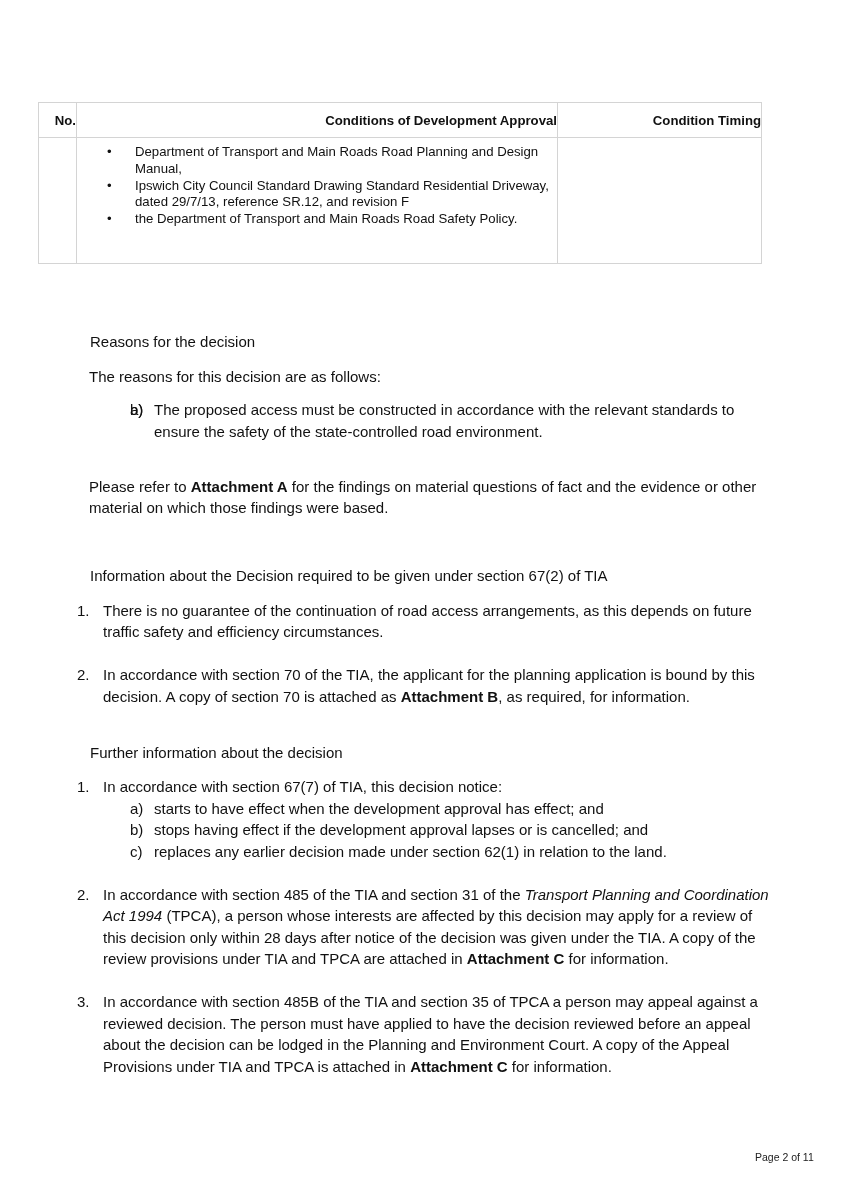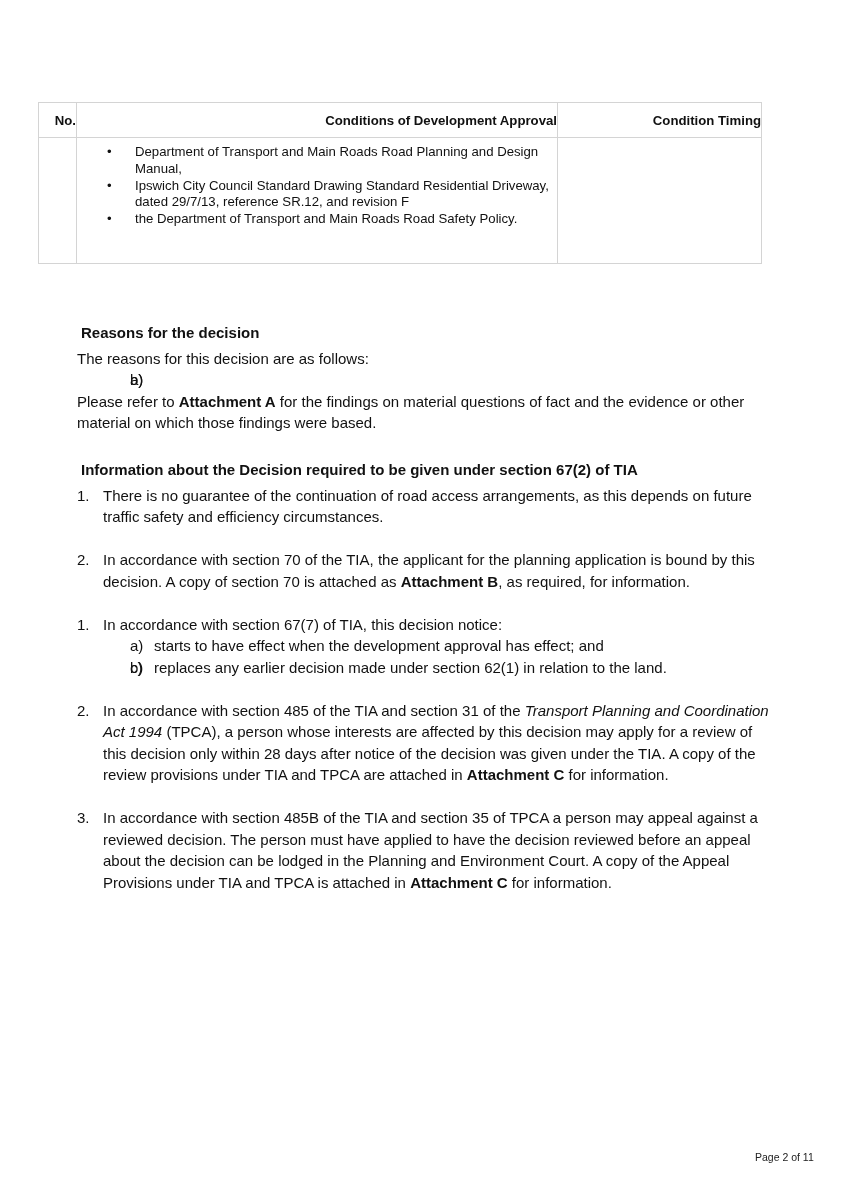--- a/index.html
+++ b/index.html
@@ -9,22 +9,22 @@
   .tbl td, .tbl th { border: 1.5px solid #d4d4d4; vertical-align: top; text-align: left; padding: 0; }
   .tbl th { font-weight: bold; height: 34px; vertical-align: middle; text-align: right; }
   .th-no { width: 37px; text-align: right; }
   .th-cond { width: 472px; padding-left: 8px !important; }
   .th-time { padding-left: 8px !important; }
   .tbl td.body-cell { height: 125px; }
   .bullets { list-style: none; margin: 6px 0 0 0; padding: 0 0 0 58px; line-height: 16.8px; }
   .bullets li { position: relative; }
   .bullets li .dot { position: absolute; left: -28px; top: 0; }
   .content { position: absolute; left: 77px; top: 318px; width: 700px; font-size: 15px; line-height: 21.5px; }
-  .h { font-weight: bold; margin: 4px; }
-  p { margin: 0; }
+  .h { font-weight: normal; margin: 13px; }
+  p { margin: 12px; }
   .alpha { margin: 0; padding: 0; list-style: none; }
   .alpha li { position: relative; padding-left: 77px; }
   .alpha li .lbl { position: absolute; left: 53px; }
   .num { margin: 0; padding: 0; list-style: none; }
   .num > li { position: relative; padding-left: 26px; }
   .num > li > .lbl { position: absolute; left: 0; }
   .num .alpha li { padding-left: 51px; }
   .num .alpha li .lbl { left: 27px; }
   .gap { height: 21.5px; }
   .footer { position: absolute; left: 707px; top: 1151px; font-size: 10.5px; color: #222; padding-left: 48px; }
@@ -52,45 +52,46 @@
   </tr>
 </tbody>
   </table>
 
 <div class="content">
   <section>
     <p class="h">Reasons for the decision</p>
     <p>The reasons for this decision are as follows:</p>
     <ul class="alpha">
       <li><span class="lbl">a)</span></li>
-      <li><span class="lbl">b)</span></li>
+      <li><span class="lbl">b)</span><span>The proposed access must be constructed in accordance with the relevant standards to ensure the safety of the state-controlled road environment.</span></li>
     </ul>
     <div class="gap"></div>
     <p><span>Please refer to </span><b>Attachment A</b><span> for the findings on material questions of fact and the evidence or other material on which those findings were based.</span></p>
   </section>
 
   <div class="gap"></div>
 
   <section>
     <p class="h">Information about the Decision required to be given under section 67(2) of TIA</p>
     <ol class="num">
       <li><span class="lbl">1.</span><span>There is no guarantee of the continuation of road access arrangements, as this depends on future traffic safety and efficiency circumstances.</span></li>
       <div class="gap"></div>
       <li><span class="lbl">2.</span><span>In accordance with section 70 of the TIA, the applicant for the planning application is bound by this decision.  A copy of section 70 is attached as </span><b>Attachment B</b><span>, as required, for information.</span></li>
     </ol>
   </section>
 
   <div class="gap"></div>
 
   <section>
+    <p class="h">Further information about the decision</p>
     <ol class="num">
       <li><span class="lbl">1.</span><span>In accordance with section 67(7) of TIA, this decision notice:</span>
         <ul class="alpha">
           <li><span class="lbl">a)</span><span>starts to have effect when the development approval has effect; and</span></li>
-          <li><span class="lbl">b)</span></li>
+          <li><span class="lbl">b)</span><span>stops having effect if the development approval lapses or is cancelled; and</span></li>
           <li><span class="lbl">c)</span><span>replaces any earlier decision made under section 62(1) in relation to the land.</span></li>
         </ul>
       </li>
       <div class="gap"></div>
       <li><span class="lbl">2.</span><span>In accordance with section 485 of the TIA and section 31 of the </span><i>Transport Planning and Coordination Act 1994</i><span> (TPCA), a person whose interests are affected by this decision may apply for a review of this decision only within 28 days after notice of the decision was given under the TIA.  A copy of the review provisions under TIA and TPCA are attached in </span><b>Attachment C</b><span> for information.</span></li>
       <div class="gap"></div>
       <li><span class="lbl">3.</span><span>In accordance with section 485B of the TIA and section 35 of TPCA a person may appeal against a reviewed decision.  The person must have applied to have the decision reviewed before an appeal about the decision can be lodged in the Planning and Environment Court.  A copy of the Appeal Provisions under TIA and TPCA is attached in </span><b>Attachment C</b><span> for information.</span></li>
     </ol>
   </section>
 

